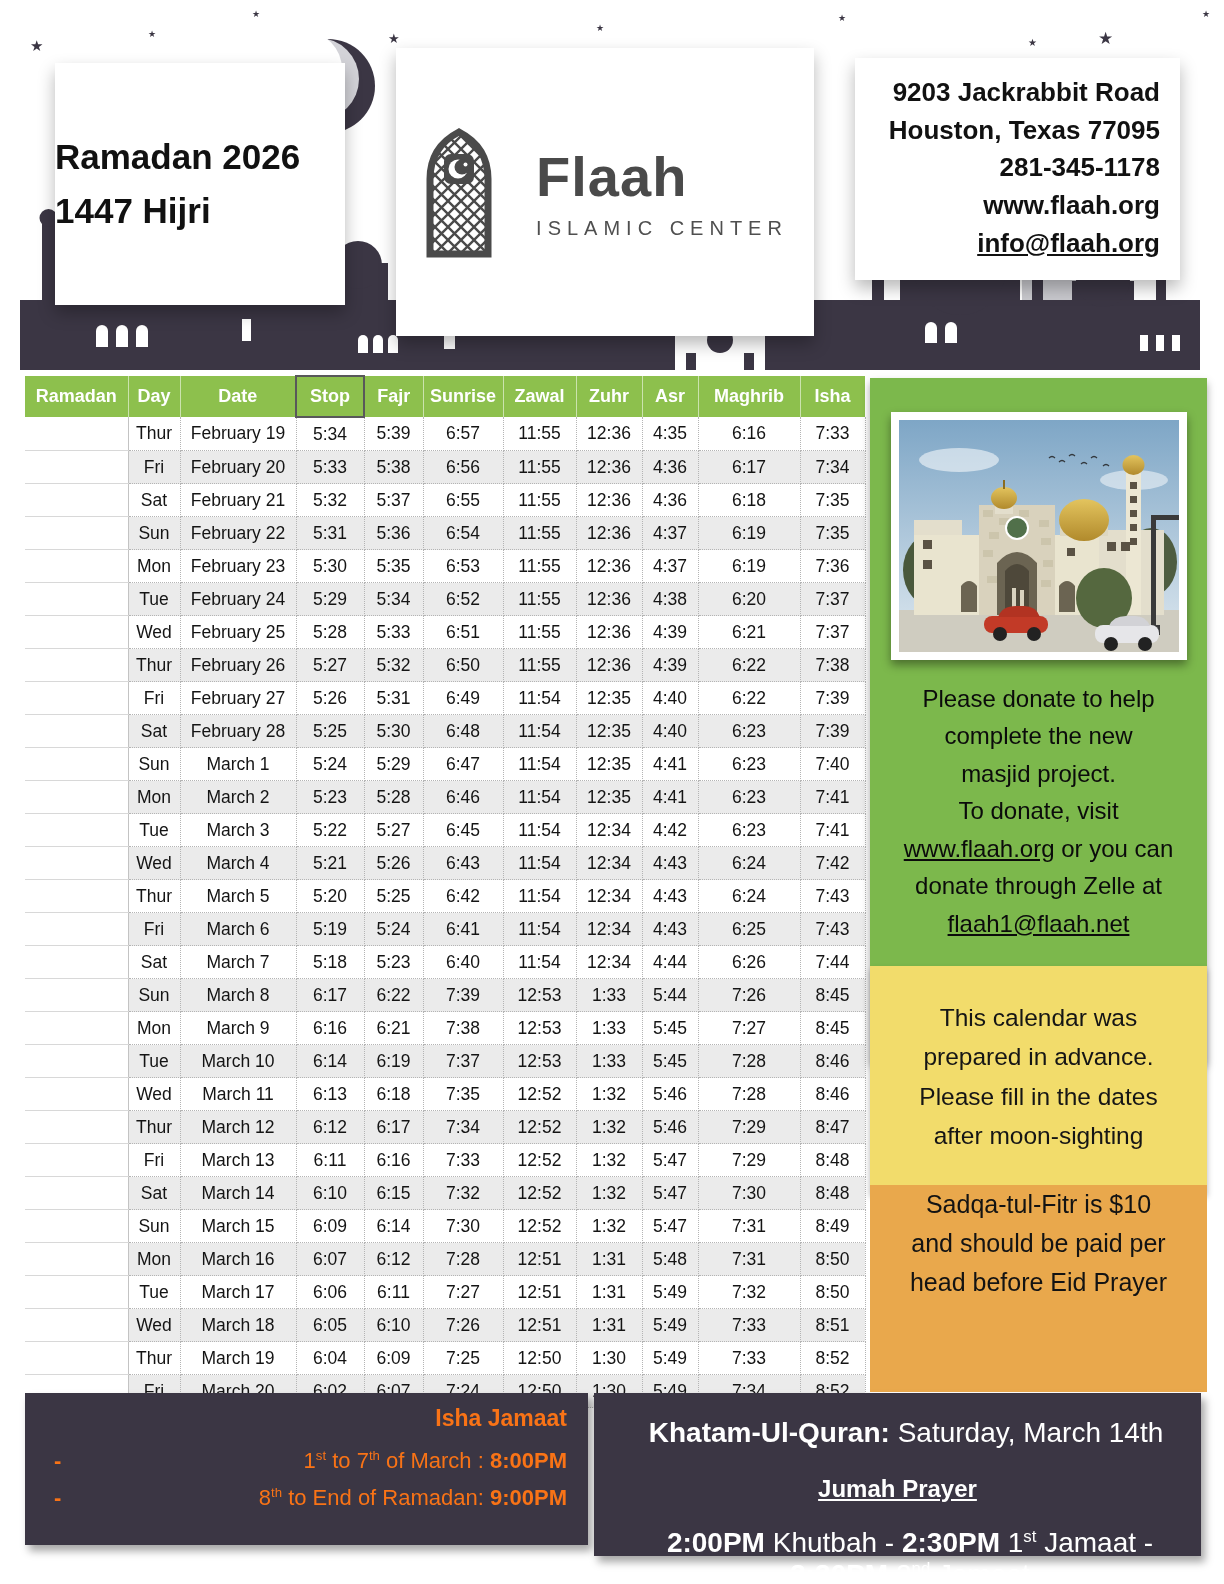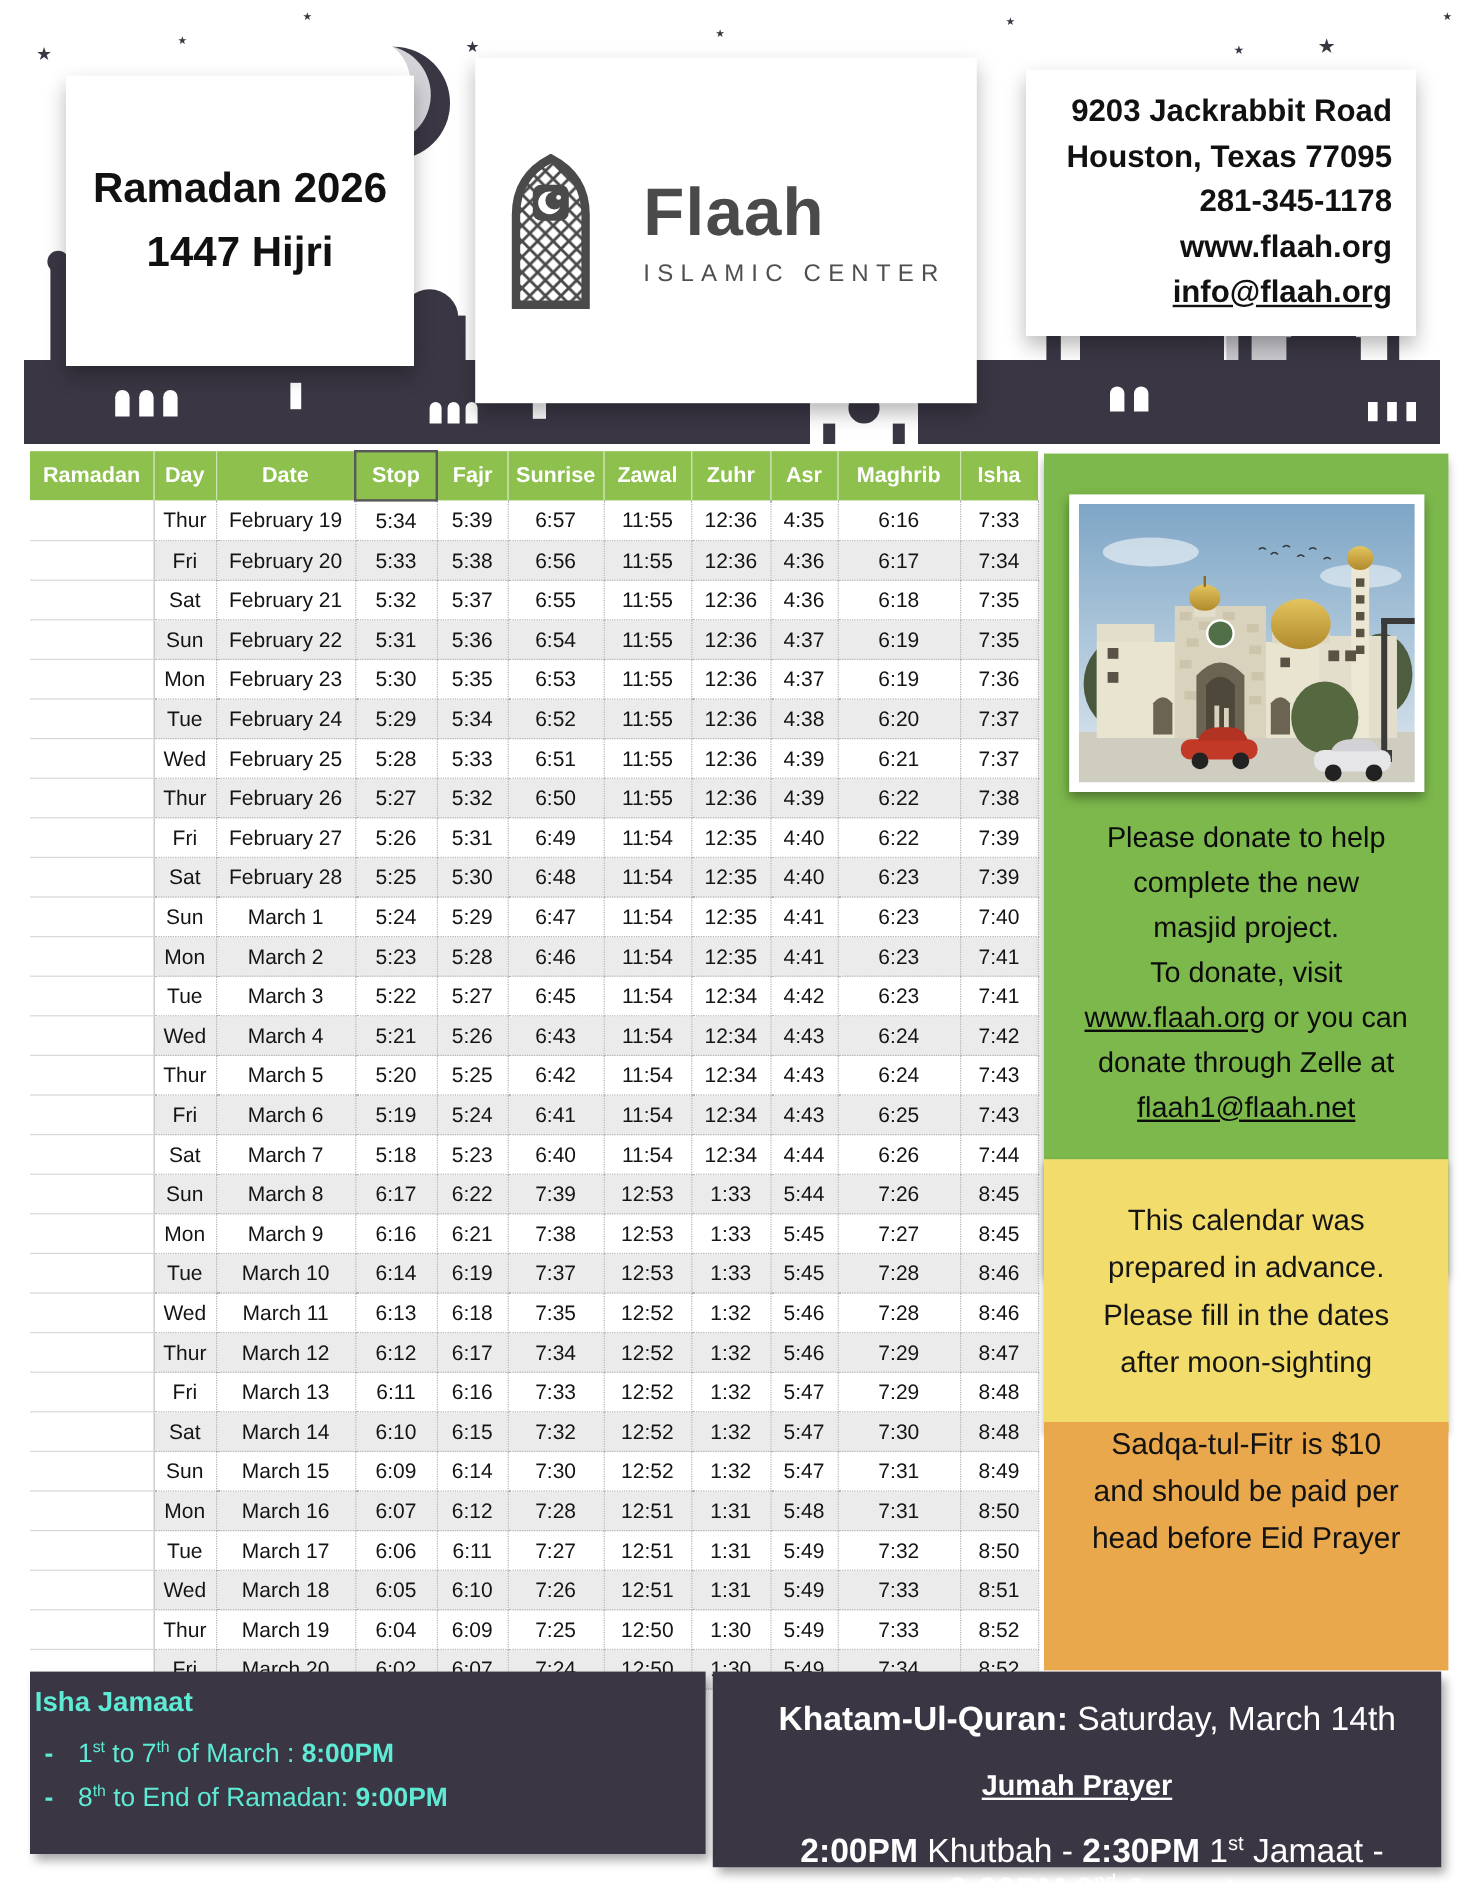--- a/index.html
+++ b/index.html
@@ -9,21 +9,21 @@
   .b{font-weight:bold;}
   .u{text-decoration:underline;}
   sup{font-size:60%;line-height:0;}
 
   
   .sil{left:20px;top:95px;width:1180px;height:275px;}
   .crescent{left:266px;top:24px;width:124px;height:124px;}
   .star{position:absolute;color:#3B3644;line-height:1;}
   .card{position:absolute;background:#fff;box-shadow:0 8px 16px rgba(0,0,0,.28);}
   .title-card{left:55px;top:63px;width:290px;height:242px;display:flex;flex-direction:column;
-              justify-content:center;text-align:center;font-size:35px;font-weight:bold;line-height:1.55;}
+              justify-content:center;font-size:35px;font-weight:bold;line-height:1.55;}
   .logo-card{left:396px;top:48px;width:418px;height:288px;display:flex;align-items:center;
              justify-content:center;gap:40px;}
   .logo-text .nm{font-size:56px;font-weight:600;color:#4a4a4a;letter-spacing:1px;}
   .logo-text .sub{font-size:20px;letter-spacing:6px;color:#4f4f4f;margin-top:8px;}
   .contact-card{left:855px;top:58px;width:325px;height:222px;padding:16px 20px;box-sizing:border-box;
                 text-align:right;font-size:26px;font-weight:bold;line-height:1.45;}
 
   
   table.ptable{position:absolute;left:25px;top:375px;width:840px;border-collapse:collapse;table-layout:fixed;}
   .ptable th{background:#8DC04D;color:#fff;font-size:18px;font-weight:bold;height:37px;
@@ -41,22 +41,22 @@
              padding:8px;box-shadow:0 5px 9px rgba(0,0,0,.4);}
   .donate{position:absolute;top:302px;left:6px;right:6px;text-align:center;font-size:24px;
           color:#0b0b0b;line-height:1.56;}
   .panel-yellow{top:966px;height:227px;background:#F2DC6B;border-bottom:6px solid #c9a94a;
                 box-shadow:0 4px 6px rgba(0,0,0,.3);display:flex;align-items:center;justify-content:center;
                 text-align:center;font-size:24.5px;line-height:1.6;color:#151515;}
   .panel-orange{top:1185px;height:207px;background:#E9A84C;text-align:center;font-size:25px;
                 line-height:1.55;color:#131313;}
 
   
-  .f-left{left:25px;top:1393px;width:563px;height:152px;background:#3B3644;color:#5eead4;
-          padding:12px 4px;box-sizing:border-box;box-shadow:4px 6px 8px rgba(0,0,0,.35);}
+  .f-left{left:25px;top:1393px;width:563px;height:152px;background:#3B3644;color:#f97316;
+          padding:12px 21px;box-sizing:border-box;box-shadow:4px 6px 8px rgba(0,0,0,.35);text-align:right;}
   .f-left .ttl{font-size:23px;font-weight:bold;margin-bottom:10px;}
   .bullets .ln{font-size:22px;line-height:1.7;position:relative;padding-left:36px;}
   .bullets .ln::before{content:"-";position:absolute;left:8px;font-weight:bold;}
   .f-right{left:594px;top:1393px;width:607px;height:163px;background:#3B3644;color:#fff;
            text-align:center;padding-top:24px;box-sizing:border-box;box-shadow:4px 6px 8px rgba(0,0,0,.35);}
   .khatam{font-size:28px;margin-bottom:26px;margin-left:17px;}
   .jumah-t{font-size:24px;font-weight:bold;text-decoration:underline;margin-bottom:24px;}
   .jumah-l{font-size:28px;margin-left:25px;}
 </style>
 </head>

